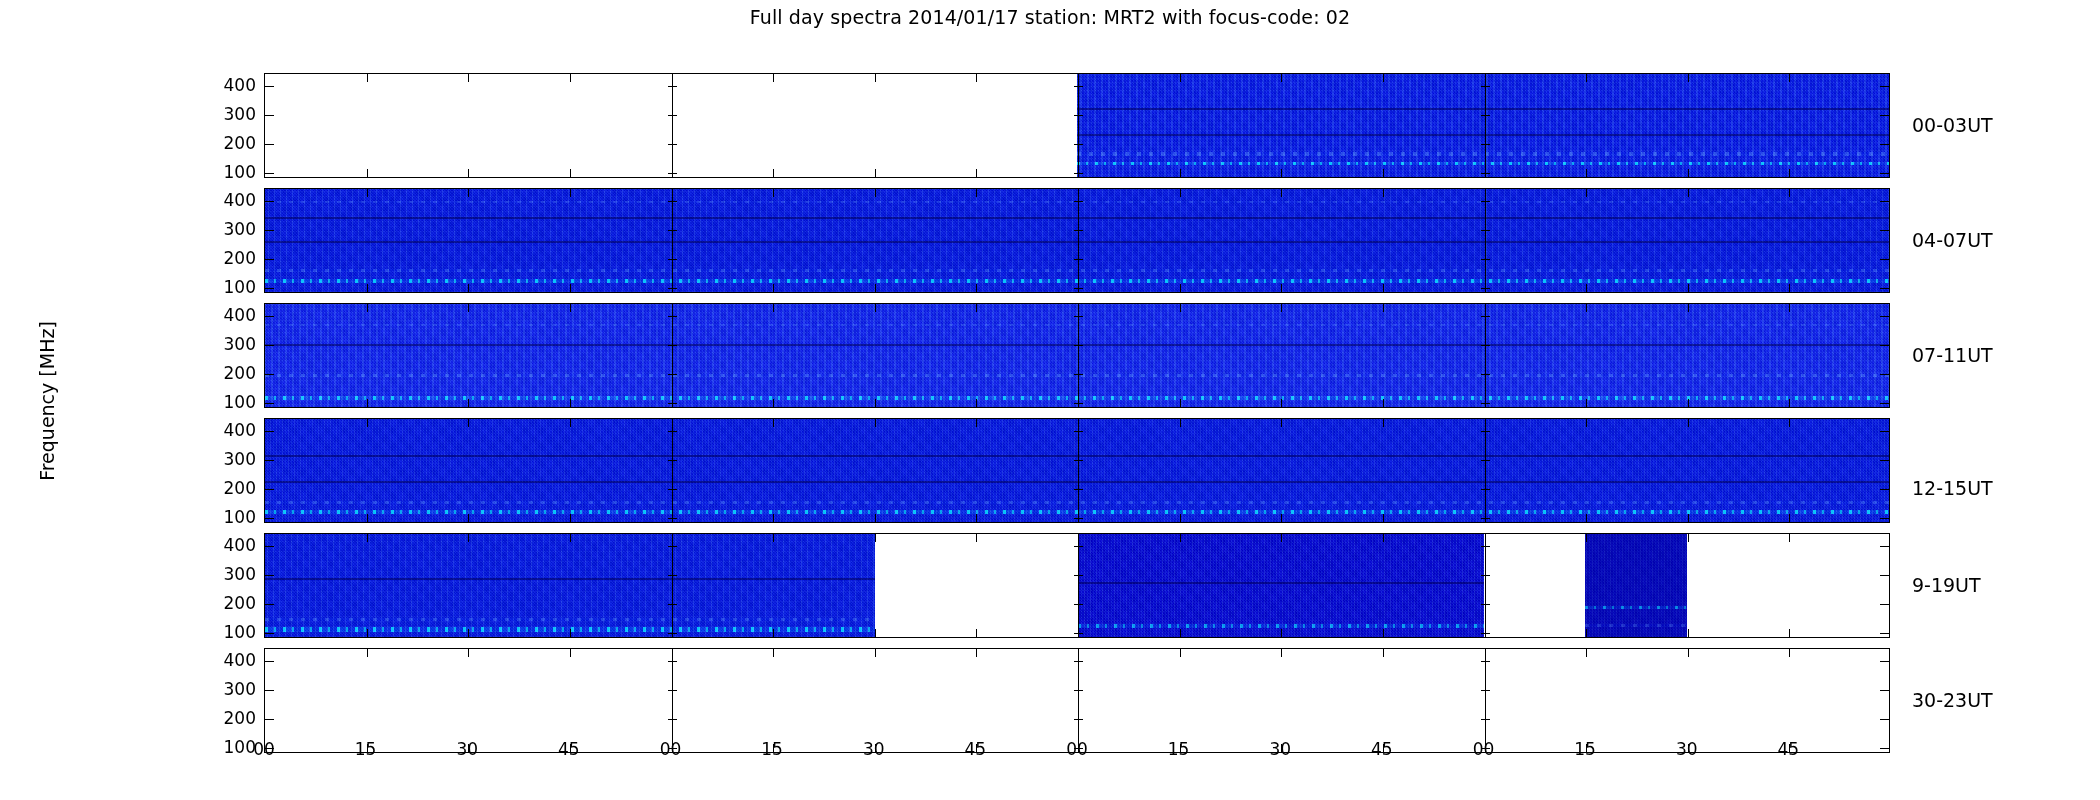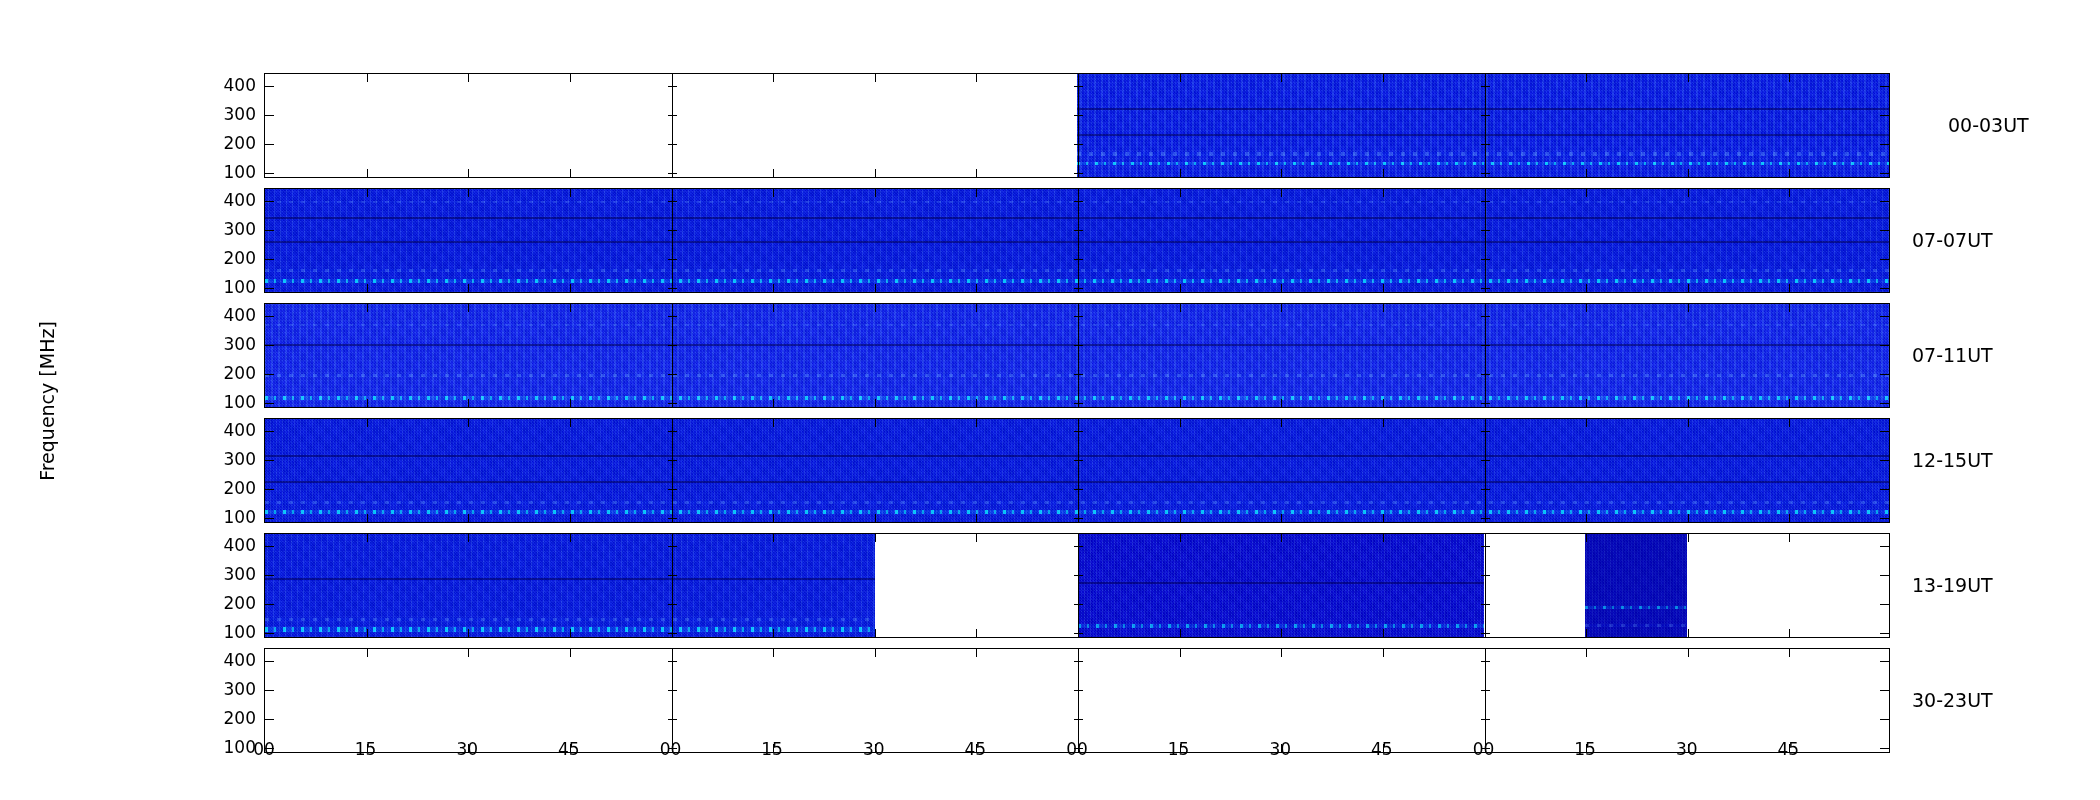--- a/index.html
+++ b/index.html
@@ -81,20 +81,21 @@
   .xticklab{position:absolute;font-size:17px;color:#000;text-align:center;width:40px;}
 
   
   .rowlabel{position:absolute;left:1912px;font-size:19px;color:#000;white-space:nowrap;}
 </style>
 </head>
 <body>
 
 <div id="figure">
 
+  <div id="title">Full day spectra 2014/01/17 station: MRT2 with focus-code: 02</div>
   <div id="ylabel">Frequency [MHz]</div>
 
   <div class="panel" style="top:73px;height:105px;">
     <div class="plotarea">
       <div class="seg lvl-mid" style="left:812px;right:0;">
         <div class="base"></div>
           <div class="tex t1"></div>
           <div class="tex dither"></div>
         <div class="band cyan" style="top:88px;height:3px;"></div>
         <div class="band soft" style="top:78px;height:4px;opacity:.7;"></div>
@@ -497,41 +498,41 @@
         <div class="ytick" style="top: 99.1667px; left: 402.5px; width: 9px;"></div>
         <div class="ytick" style="top: 99.1667px; left: 809px; width: 9px;"></div>
         <div class="ytick" style="top: 99.1667px; left: 1215.5px; width: 9px;"></div>
       </div>
   </div>
 
 <div class="ylab" style="left: 204px; top: 74.6667px;">400</div>
     <div class="ylab" style="left: 204px; top: 103.833px;">300</div>
     <div class="ylab" style="left: 204px; top: 133px;">200</div>
     <div class="ylab" style="left: 204px; top: 162.167px;">100</div>
-    <div class="rowlabel" style="top: 113.5px; margin-left: 36px;">00-03UT</div>
+    <div class="rowlabel" style="top: 113.5px;">00-03UT</div>
     <div class="ylab" style="left: 204px; top: 189.667px;">400</div>
     <div class="ylab" style="left: 204px; top: 218.833px;">300</div>
     <div class="ylab" style="left: 204px; top: 248px;">200</div>
     <div class="ylab" style="left: 204px; top: 277.167px;">100</div>
-    <div class="rowlabel" style="top: 228.5px;">07-07UT</div>
+    <div class="rowlabel" style="top: 228.5px;">04-07UT</div>
     <div class="ylab" style="left: 204px; top: 304.667px;">400</div>
     <div class="ylab" style="left: 204px; top: 333.833px;">300</div>
     <div class="ylab" style="left: 204px; top: 363px;">200</div>
     <div class="ylab" style="left: 204px; top: 392.167px;">100</div>
     <div class="rowlabel" style="top: 343.5px;">07-11UT</div>
     <div class="ylab" style="left: 204px; top: 419.667px;">400</div>
     <div class="ylab" style="left: 204px; top: 448.833px;">300</div>
     <div class="ylab" style="left: 204px; top: 478px;">200</div>
     <div class="ylab" style="left: 204px; top: 507.167px;">100</div>
-    <div class="rowlabel" style="top: 449px;">12-15UT</div>
+    <div class="rowlabel" style="top: 477px;">12-15UT</div>
     <div class="ylab" style="left: 204px; top: 534.667px;">400</div>
     <div class="ylab" style="left: 204px; top: 563.833px;">300</div>
     <div class="ylab" style="left: 204px; top: 593px;">200</div>
     <div class="ylab" style="left: 204px; top: 622.167px;">100</div>
-    <div class="rowlabel" style="top: 573.5px;">13-19UT</div>
+    <div class="rowlabel" style="top: 573.5px;">9-19UT</div>
     <div class="ylab" style="left: 204px; top: 649.667px;">400</div>
     <div class="ylab" style="left: 204px; top: 678.833px;">300</div>
     <div class="ylab" style="left: 204px; top: 708px;">200</div>
     <div class="ylab" style="left: 204px; top: 737.167px;">100</div>
     <div class="rowlabel" style="top: 688.5px;">30-23UT</div>
     <div class="xticklab" style="left: 244px; top: 739px;">00</div>
     <div class="xticklab" style="left: 345.625px; top: 739px;">15</div>
     <div class="xticklab" style="left: 447.25px; top: 739px;">30</div>
     <div class="xticklab" style="left: 548.875px; top: 739px;">45</div>
     <div class="xticklab" style="left: 650.5px; top: 739px;">00</div>

